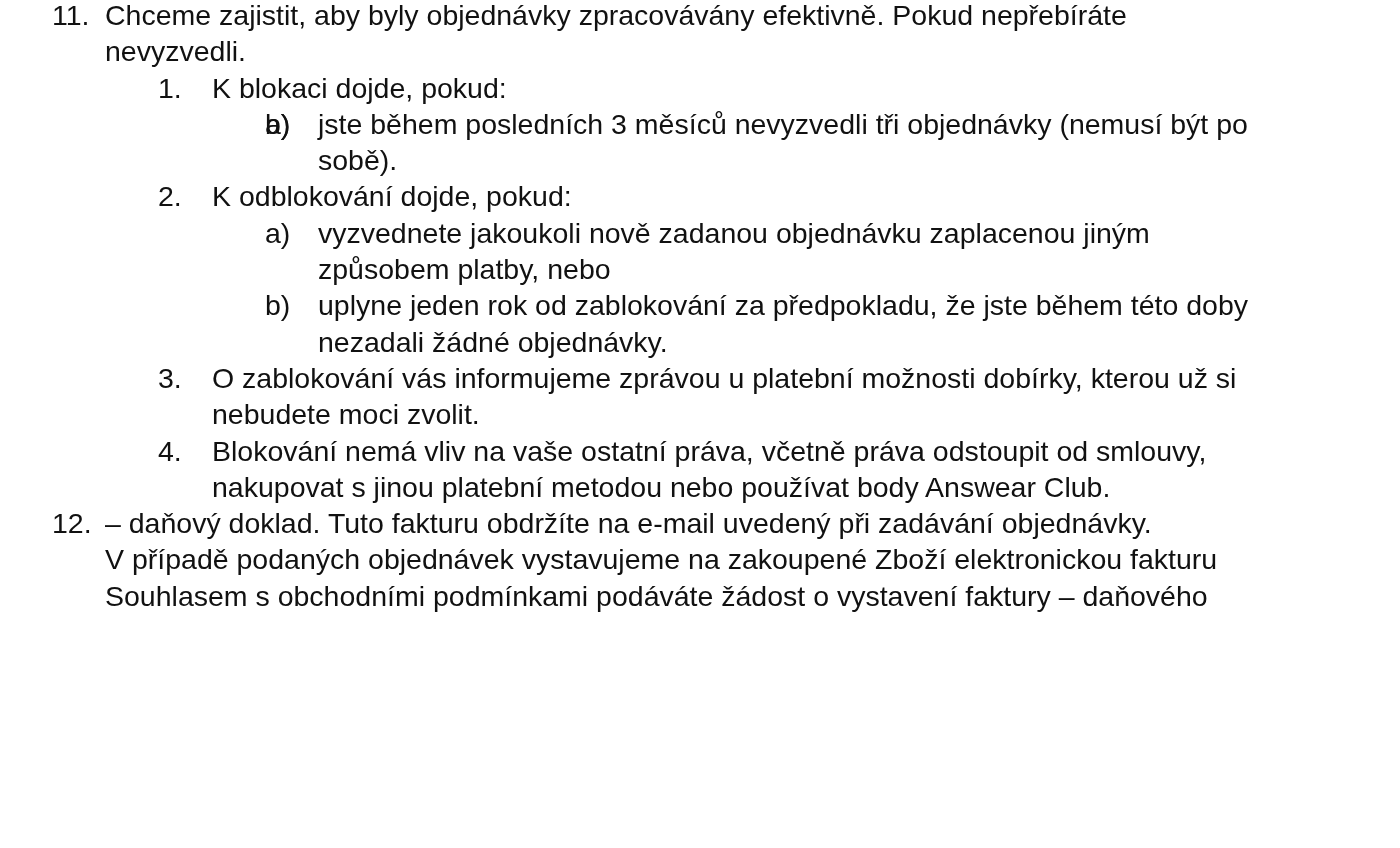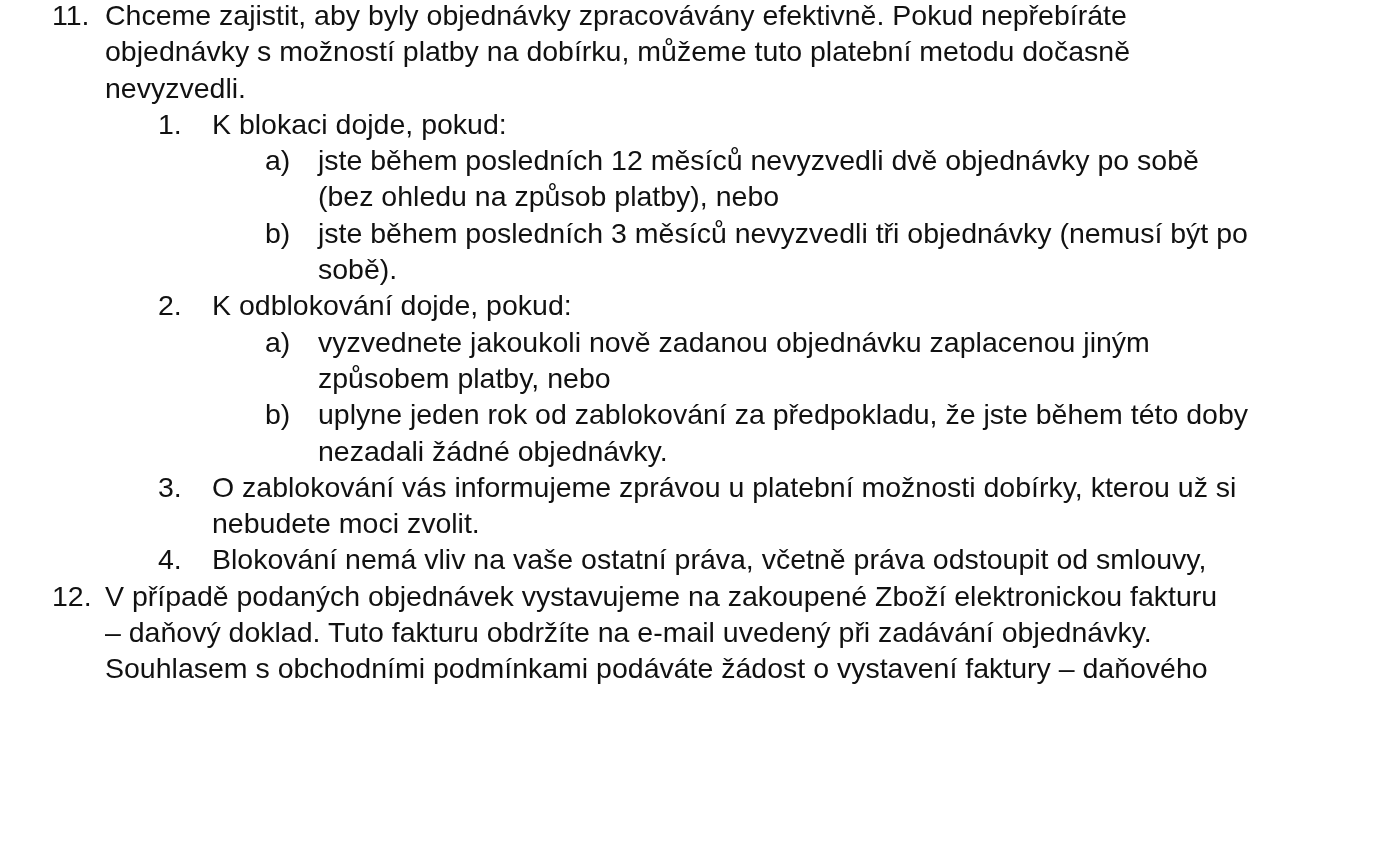--- a/index.html
+++ b/index.html
@@ -47,37 +47,32 @@
   </style>
 </head>
 <body>
 
 <div class="doc">
 
   <div class="item l1">
     <span class="marker">11.</span>
     <span class="text">
       <span class="line">Chceme zajistit, aby byly objednávky zpracovávány efektivně. Pokud nepřebíráte</span>
-      <span class="line">objednávky s možností platby na dobírku, můžeme tuto platební metodu dočasně</span>
       <span class="line">nevyzvedli.</span>
     </span>
   </div>
 
   <div class="item l2">
     <span class="marker">1.</span>
     <span class="text">
       <span class="line">K blokaci dojde, pokud:</span>
     </span>
   </div>
   <div class="item l3">
     <span class="marker">a)</span>
-    <span class="text">
-      <span class="line">jste během posledních 12 měsíců nevyzvedli dvě objednávky po sobě</span>
-      <span class="line">(bez ohledu na způsob platby), nebo</span>
-    </span>
   </div>
   <div class="item l3">
     <span class="marker">b)</span>
     <span class="text">
       <span class="line">jste během posledních 3 měsíců nevyzvedli tři objednávky (nemusí být po</span>
       <span class="line">sobě).</span>
     </span>
   </div>
 
   <div class="item l2">
@@ -106,25 +101,26 @@
     <span class="text">
       <span class="line">O zablokování vás informujeme zprávou u platební možnosti dobírky, kterou už si</span>
       <span class="line">nebudete moci zvolit.</span>
     </span>
   </div>
 
   <div class="item l2">
     <span class="marker">4.</span>
     <span class="text">
       <span class="line">Blokování nemá vliv na vaše ostatní práva, včetně práva odstoupit od smlouvy,</span>
+      <span class="line">nakupovat s jinou platební metodou nebo používat body Answear Club.</span>
     </span>
   </div>
 
   <div class="item l1">
     <span class="marker">12.</span>
     <span class="text">
+      <span class="line">– daňový doklad. Tuto fakturu obdržíte na e-mail uvedený při zadávání objednávky.</span>
       <span class="line">V případě podaných objednávek vystavujeme na zakoupené Zboží elektronickou fakturu</span>
-      <span class="line">– daňový doklad. Tuto fakturu obdržíte na e-mail uvedený při zadávání objednávky.</span>
       <span class="line">Souhlasem s obchodními podmínkami podáváte žádost o vystavení faktury – daňového</span>
     </span>
   </div>
 
 </div>
 
 </body></html>

